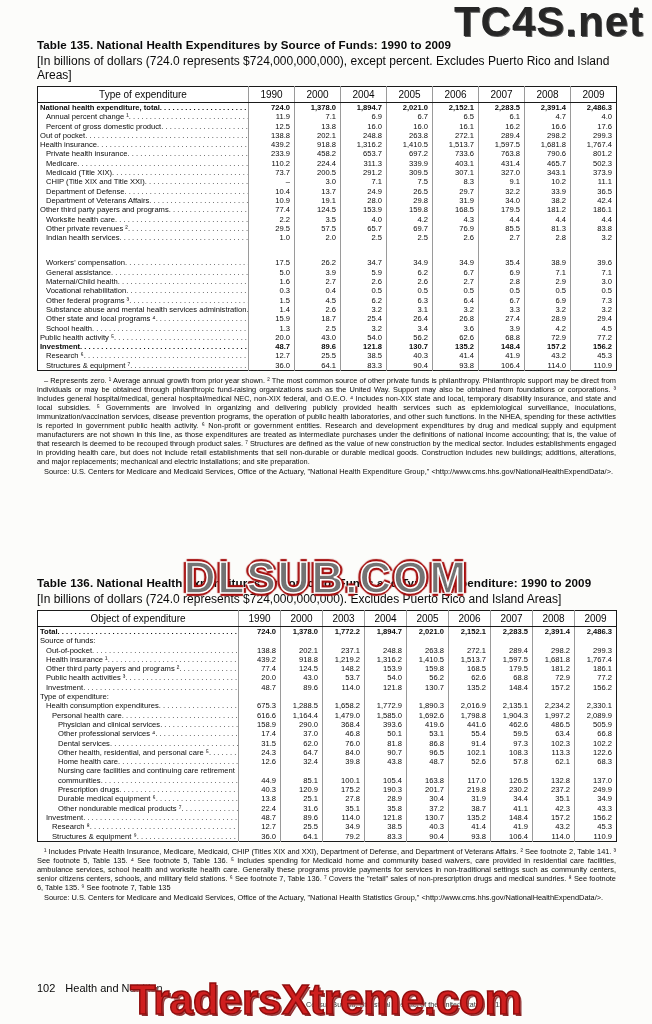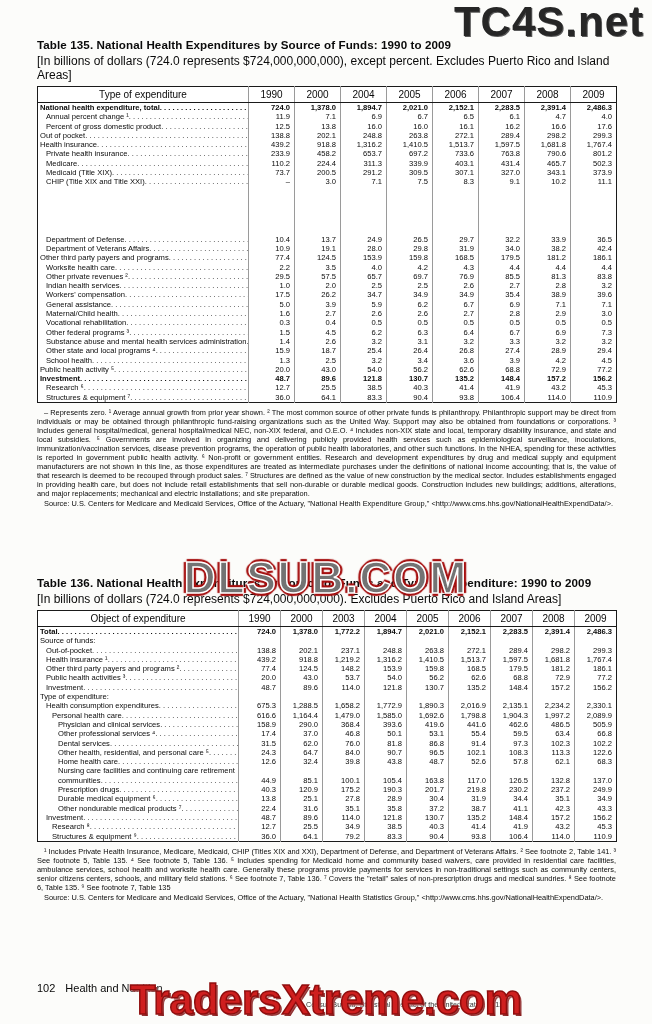--- a/index.html
+++ b/index.html
@@ -193,21 +193,21 @@
           <td class="val">3.0</td>
           <td class="val">7.1</td>
           <td class="val">7.5</td>
           <td class="val">8.3</td>
           <td class="val">9.1</td>
           <td class="val">10.2</td>
           <td class="val">11.1</td>
         </tr>
         <tr>
           <td class="lblcell">
-            <div class="lblwrap" style="padding-left: 8px; margin-top: 48px;"><span class="lbl">Department of Defense</span></div>
+            <div class="lblwrap" style="padding-left: 8px;"><span class="lbl">Department of Defense</span></div>
           </td>
           <td class="val">10.4</td>
           <td class="val">13.7</td>
           <td class="val">24.9</td>
           <td class="val">26.5</td>
           <td class="val">29.7</td>
           <td class="val">32.2</td>
           <td class="val">33.9</td>
           <td class="val">36.5</td>
         </tr>
@@ -271,21 +271,21 @@
           <td class="val">2.0</td>
           <td class="val">2.5</td>
           <td class="val">2.5</td>
           <td class="val">2.6</td>
           <td class="val">2.7</td>
           <td class="val">2.8</td>
           <td class="val">3.2</td>
         </tr>
         <tr>
           <td class="lblcell">
-            <div class="lblwrap" style="padding-left: 8px;"><span class="lbl">Workers' compensation</span></div>
+            <div class="lblwrap" style="padding-left: 8px; margin-top: 16px;"><span class="lbl">Workers' compensation</span></div>
           </td>
           <td class="val">17.5</td>
           <td class="val">26.2</td>
           <td class="val">34.7</td>
           <td class="val">34.9</td>
           <td class="val">34.9</td>
           <td class="val">35.4</td>
           <td class="val">38.9</td>
           <td class="val">39.6</td>
         </tr>

